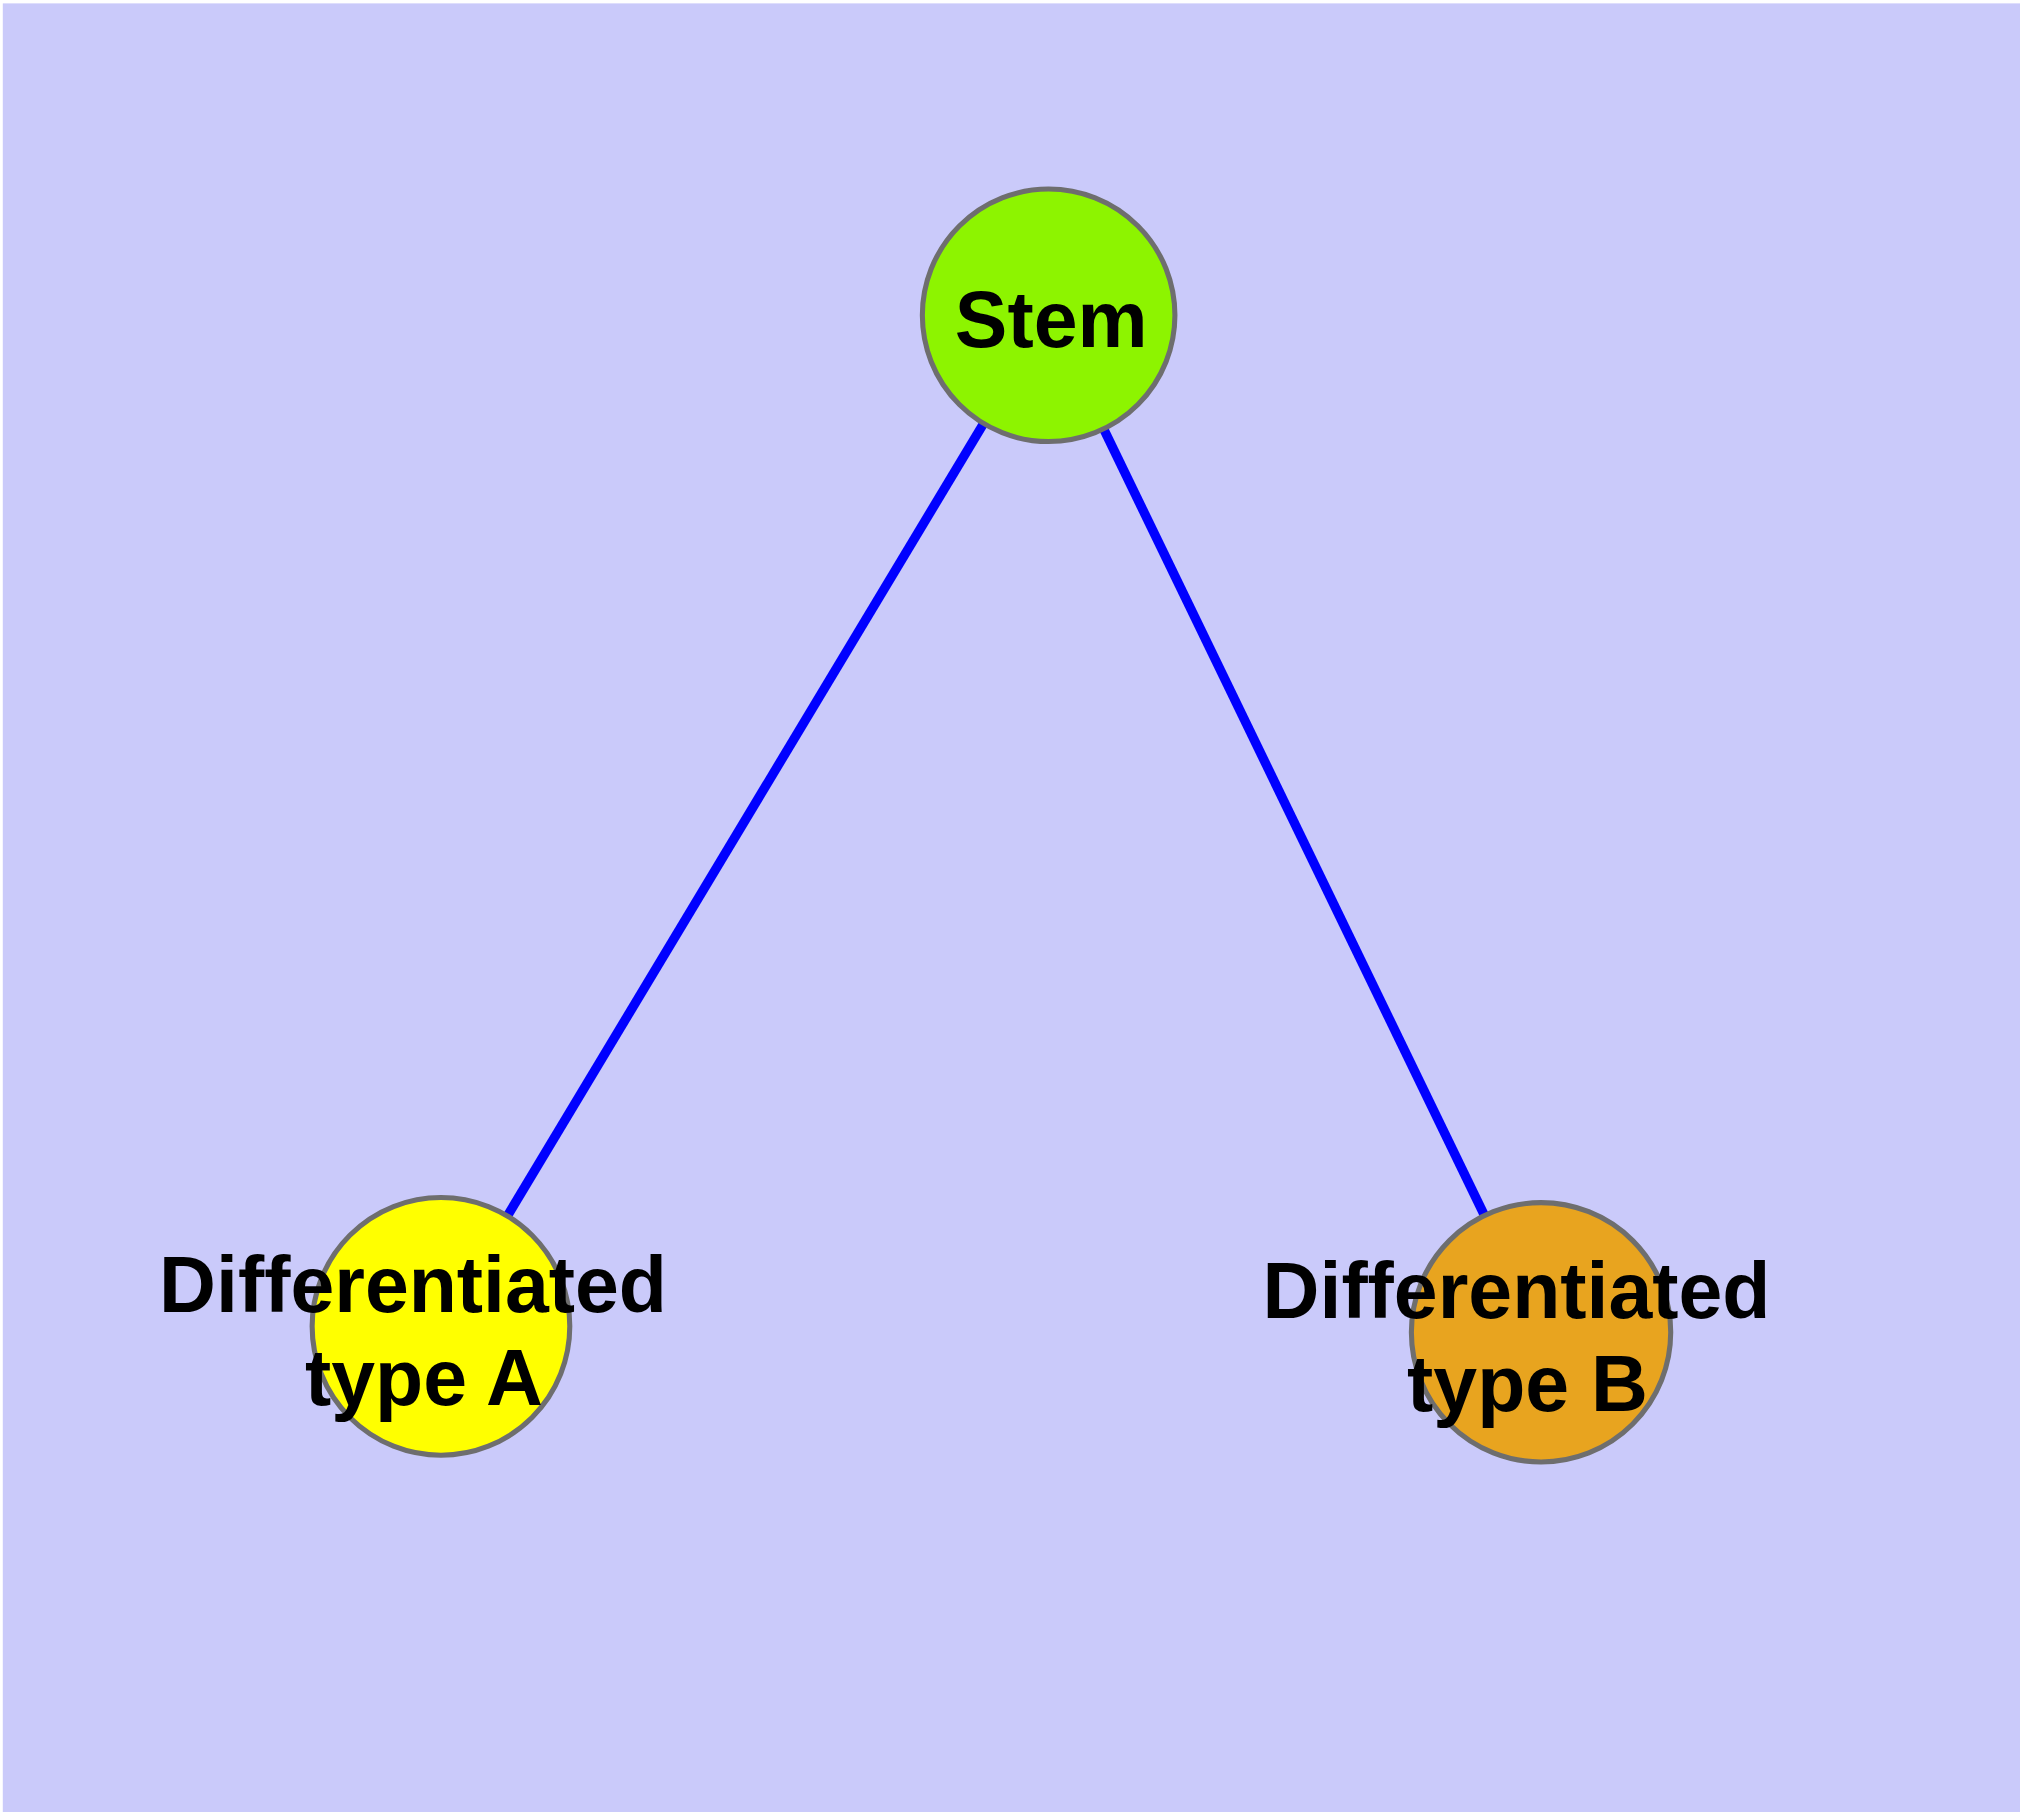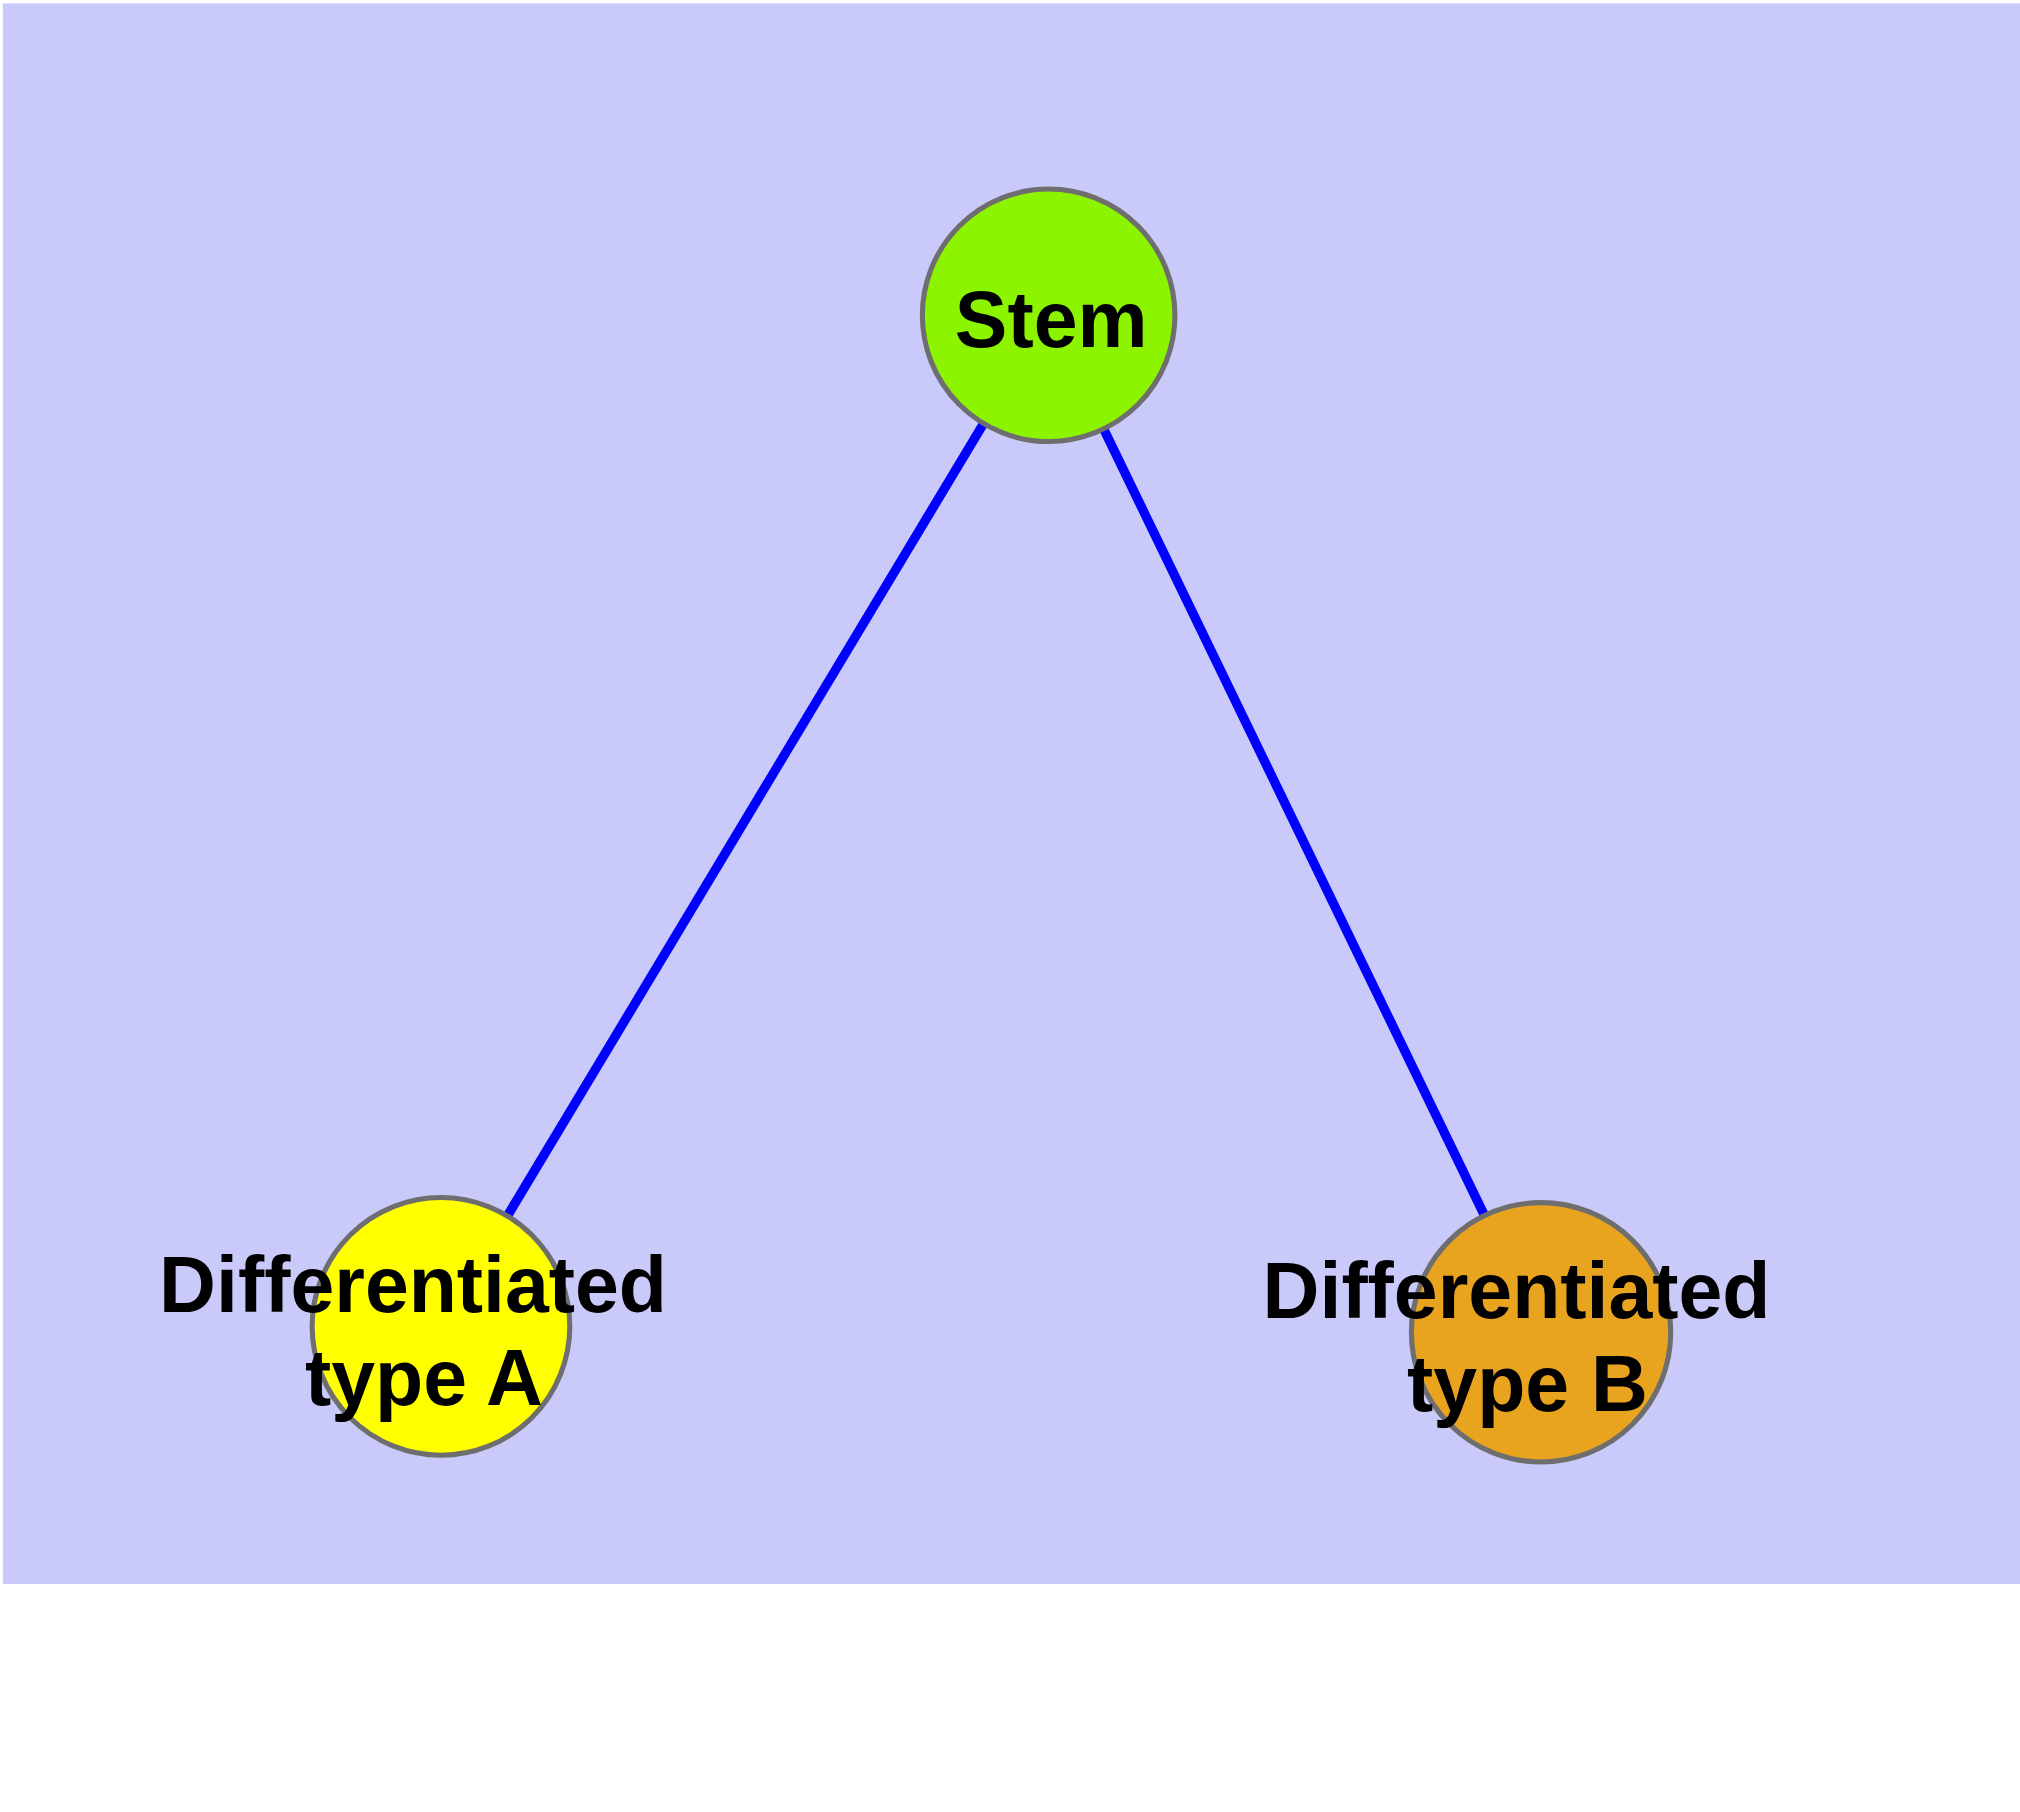--- a/index.html
+++ b/index.html
@@ -2,21 +2,21 @@
 <html style="font-size:13.6px"><head>
 <meta charset="utf-8">
 <style>
   html, body {
     margin: 0;
     padding: 0;
     background: #ffffff;
   }
   .canvas-wrap {
     width: 2021px;
-    height: 1584px;
+    height: 1812px;
     position: relative;
   }
   svg {
     display: block;
   }
   .edge {
     stroke-width: 11px;
     fill: none;
   }
   .node {

